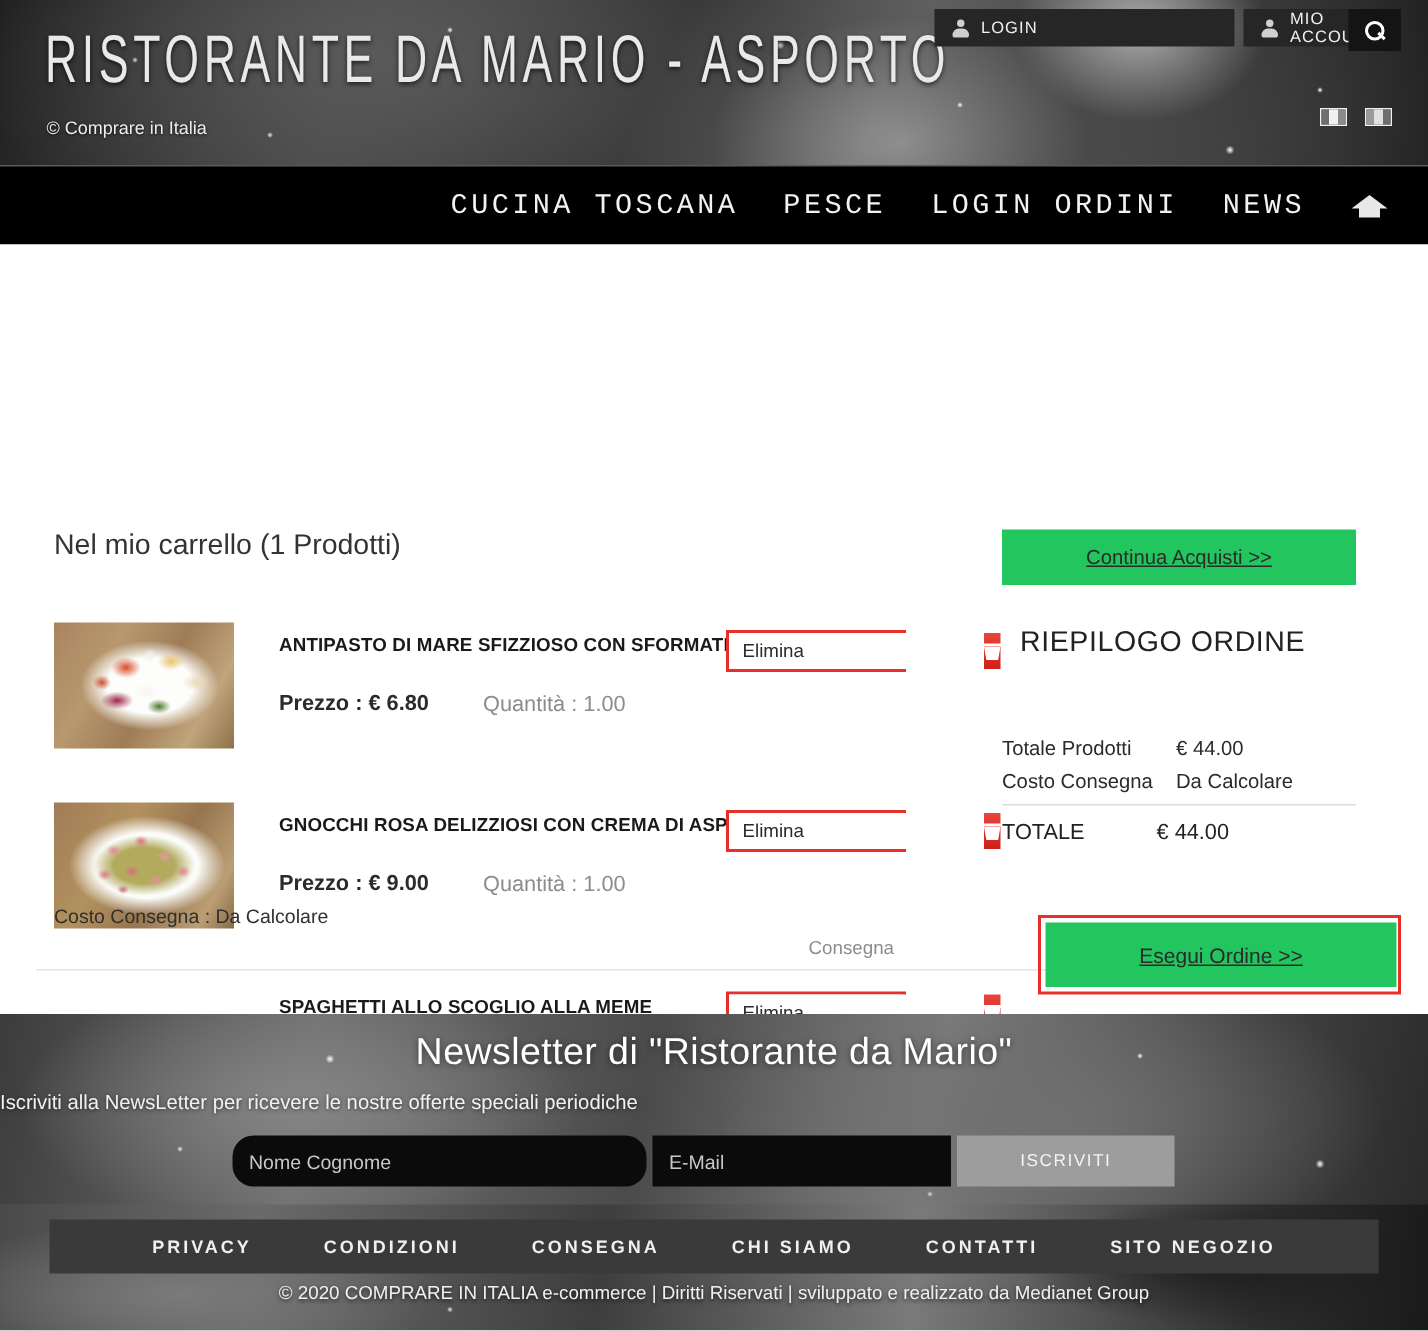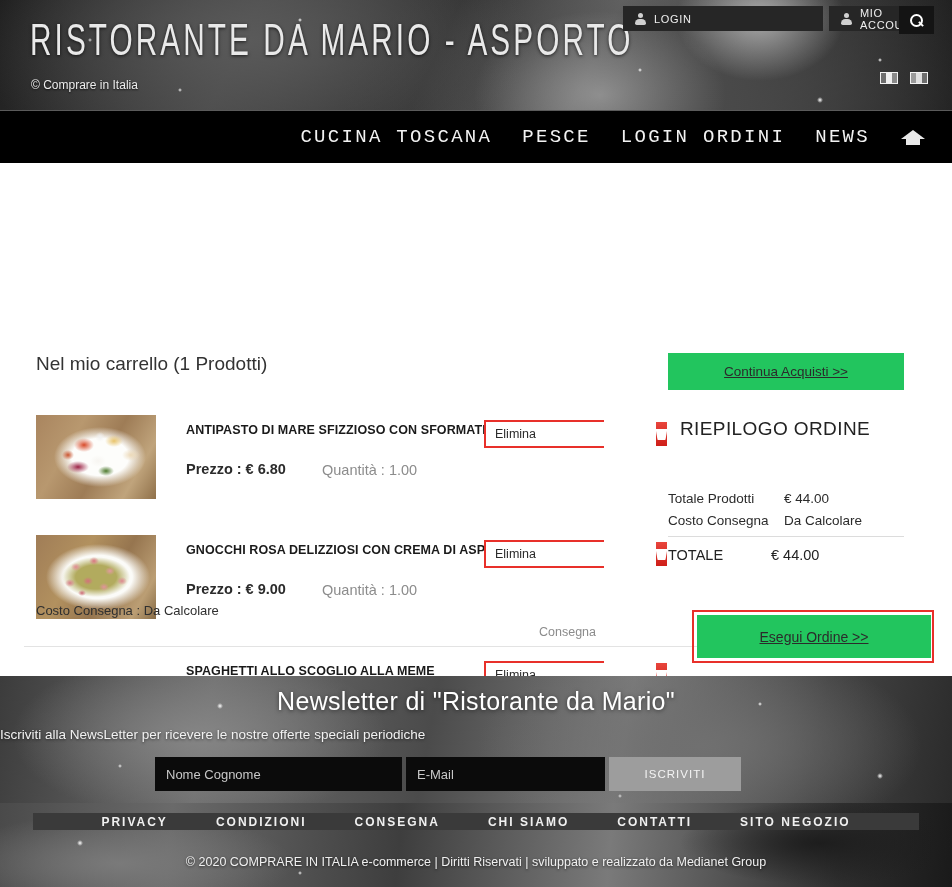--- a/index.html
+++ b/index.html
@@ -291,33 +291,33 @@
     text-shadow: 0 1px 3px rgba(0,0,0,.6);
   }
   .news-form { position: absolute; top: 81px; left: 155px; display: flex; gap: 4px; }
   .news-in {
     background: #0b0b0b; border: none; outline: none;
     height: 34px; color: #fff;
     font-family: "Liberation Sans", sans-serif; font-size: 13px;
     padding-left: 11px;
   }
   .news-in::placeholder { color: #c8c8c8; }
-  .news-name { width: 247px; }
+  .news-name { width: 276px; border-radius: 14px; }
   .news-mail { width: 199px; }
   .news-submit {
-    width: 132px; height: 34px;
+    width: 145px; height: 34px;
     background: #9d9d9d; border: none; cursor: pointer;
     color: #f4f4f4; font-size: 11.5px; letter-spacing: 1px;
     font-family: "Liberation Sans", sans-serif;
   }
 
   
   .foot-links {
     position: absolute; left: 33px; top: 813px;
-    width: 886px; height: 17px;
+    width: 886px; height: 36px;
     background: #3a3a3a;
     display: flex; align-items: center; justify-content: center;
     gap: 48px;
   }
   .foot-links a {
     color: #f0f0f0; font-size: 12px; letter-spacing: 2px;
     text-decoration: none; font-weight: bold; cursor: pointer;
     font-family: "Liberation Sans Narrow", "Liberation Sans", sans-serif;
   }
   .foot-copy {

